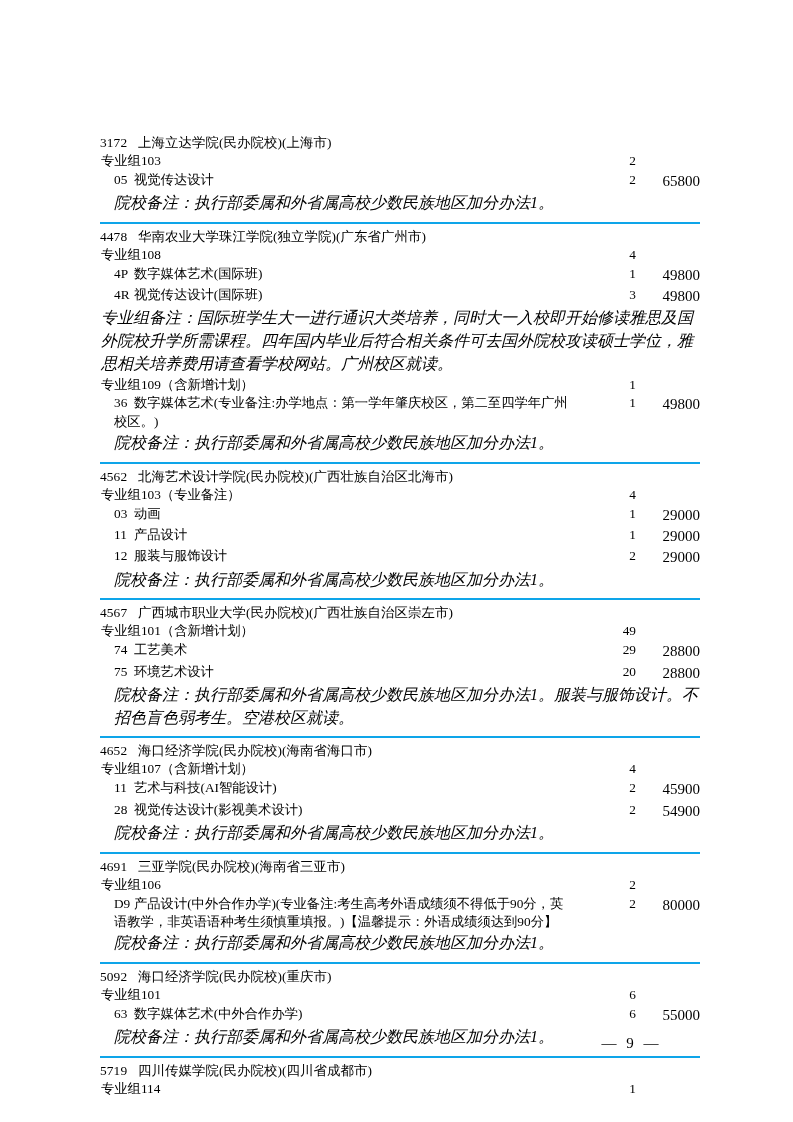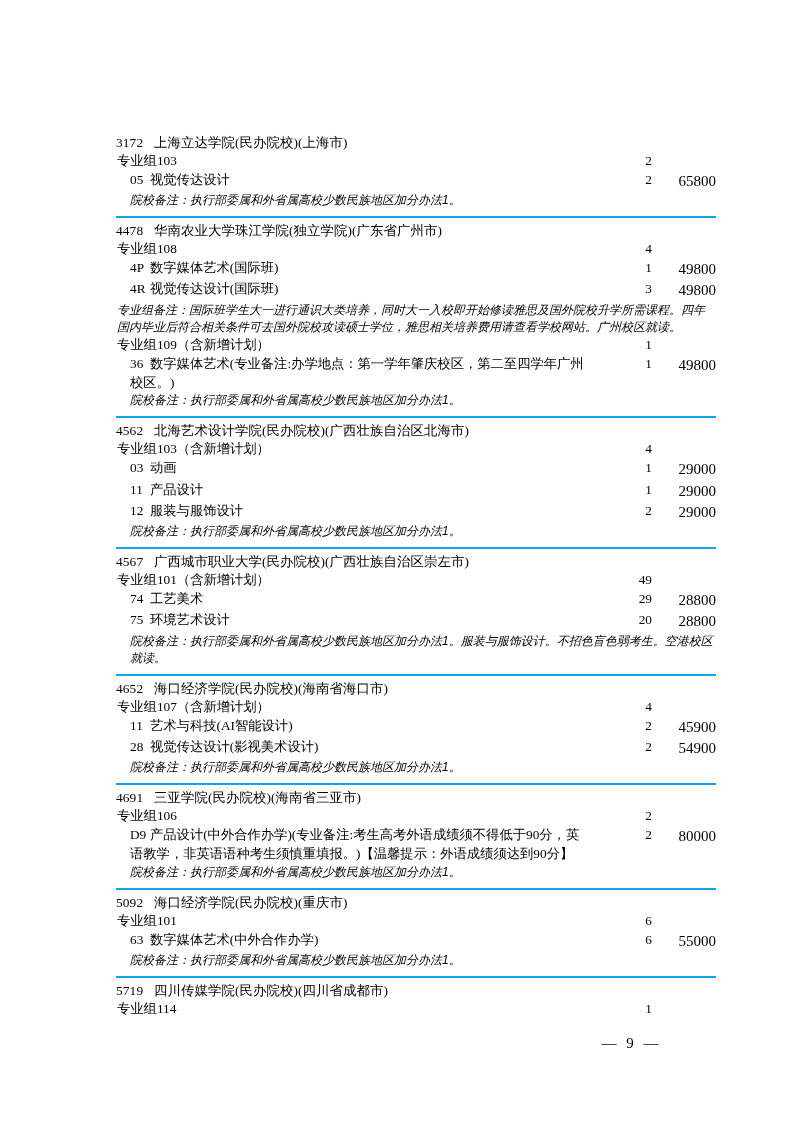--- a/index.html
+++ b/index.html
@@ -20,21 +20,20 @@
     left: 0; top: 0;
     width: 793px;
     height: 1122px;
     box-sizing: border-box;
     padding: 130px 95px 0 100px;
   }
   .doc {
     width: 600px;
     font-size: 13.3px;
     line-height: 1.42;
-    margin-left: 16px;
   }
   
   .school {
     margin-bottom: 4px;
   }
   .school-head {
     border-top: 2px solid #0ea5e9;
     padding-top: 3px;
     margin-top: 7px;
     font-size: 13.4px;
@@ -74,23 +73,23 @@
   }
   .major .label {
     padding-left: 14px;
     text-indent: 0;
   }
   .major .label .mcode {
     display: inline-block;
     min-width: 20px;
   }
   .note {
-    font-family: Liberation Sans, sans-serif;
+    font-family: Liberation Serif, serif;
     font-style: italic;
-    font-size: 12px;
+    font-size: 16px;
     padding-left: 1px;
   }
   .note.indent {
     padding-left: 14px;
   }
   .pagenum {
     position: absolute;
     left: 0;
     top: 1035px;
     width: 793px;
@@ -159,21 +158,21 @@
         <div class="fee">49800</div>
       </div>
       <div class="note indent">院校备注：执行部委属和外省属高校少数民族地区加分办法1。</div>
     </div>
 
     <div class="school">
       <div class="school-head">
         <span class="code">4562</span><span>北海艺术设计学院(民办院校)(广西壮族自治区北海市)</span>
       </div>
       <div class="row group">
-        <div class="label">专业组103（含新增计划）</div>
+        <div class="label">专业组103（专业备注）</div>
         <div class="count">4</div>
         <div class="fee"></div>
       </div>
       <div class="row major">
         <div class="label"><span class="mcode">03</span><span>动画</span></div>
         <div class="count">1</div>
         <div class="fee">29000</div>
       </div>
       <div class="row major">
         <div class="label"><span class="mcode">11</span><span>产品设计</span></div>

